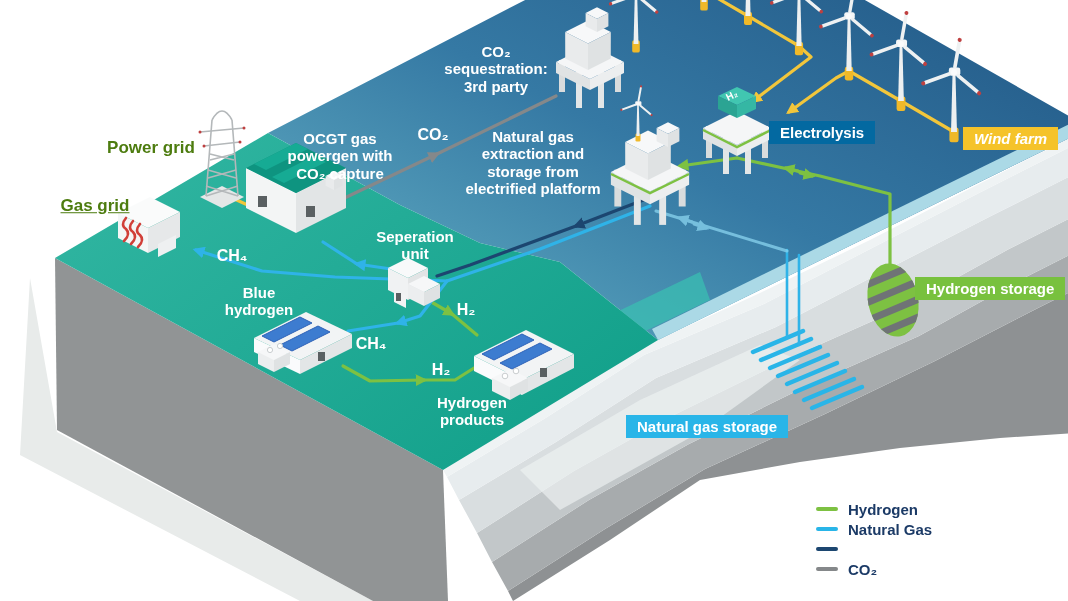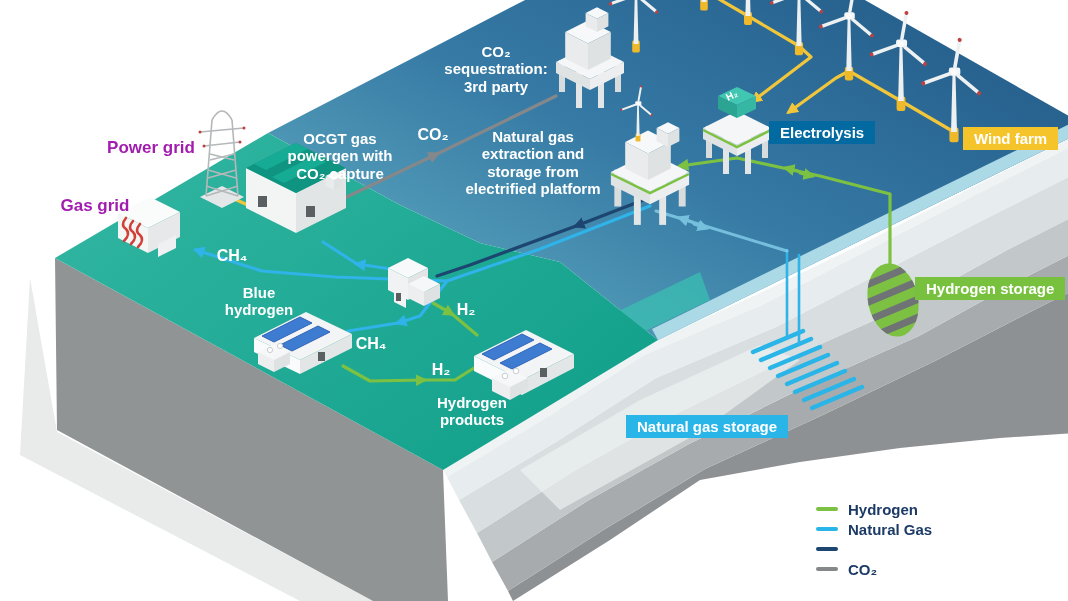--- a/index.html
+++ b/index.html
@@ -3,21 +3,21 @@
 <meta charset="utf-8">
 <style>
   html,body{margin:0;padding:0;background:#fff;}
   #stage{position:relative;width:1068px;height:601px;overflow:hidden;background:#fff;
          font-family:"Liberation Sans",sans-serif;}
   #stage svg{position:absolute;left:0;top:0;}
   .lbl{position:absolute;transform:translate(-50%,-50%);text-align:center;
        white-space:pre-line;font-weight:bold;line-height:1.15;pointer-events:none;}
   .lbl.white{color:#ffffff;font-size:15px;}
   .lbl.big{font-size:16px;}
-  .lbl.navy{color:#a21caf;font-size:17px;}
+  .lbl.navy{color:#4d7c0f;font-size:17px;}
   .badge{position:absolute;color:#fff;font-weight:bold;font-size:15px;
          padding:3px 11px;white-space:nowrap;}
   #legend{position:absolute;left:816px;top:499px;}
   .legend-row{display:flex;align-items:center;height:20px;}
   .legend-swatch{width:22px;height:4px;border-radius:2px;margin-right:10px;flex:none;}
   .legend-label{color:#1b3a66;font-weight:bold;font-size:15px;white-space:nowrap;}
 </style>
 </head>
 <body>
 
@@ -292,43 +292,45 @@
     <use href="#turbine" transform="translate(704,2) scale(0.95)"></use>
     <use href="#turbine" transform="translate(748,16) scale(1)"></use>
     <use href="#turbine" transform="translate(799,46) scale(1.02)"></use>
     <use href="#turbine" transform="translate(849,71) scale(1.05)"></use>
     <use href="#turbine" transform="translate(901,101) scale(1.1)"></use>
     <use href="#turbine" transform="translate(954,132) scale(1.15)"></use>
   </g>
 </svg>
 
 <div class="lbl navy" style="left:151px;top:148px;">Power grid</div>
-<div class="lbl navy" style="left:95px;top:206px;">Gas grid</div>
+<div class="lbl navy" style="left:95px;top:206px;text-decoration:underline;">Gas grid</div>
 <div class="lbl white" style="left:496px;top:69px;">CO₂
 sequestration:
 3rd party</div>
 <div class="lbl white big" style="left:433px;top:135px;">CO₂</div>
 <div class="lbl white" style="left:340px;top:156px;">OCGT gas
 powergen with
 CO₂ capture</div>
 <div class="lbl white" style="left:533px;top:162px;">Natural gas
 extraction and
 storage from
 electrified platform</div>
+<div class="lbl white" style="left:415px;top:245px;">Seperation
+unit</div>
 <div class="lbl white big" style="left:232px;top:256px;">CH₄</div>
 <div class="lbl white big" style="left:371px;top:344px;">CH₄</div>
 <div class="lbl white big" style="left:466px;top:310px;">H₂</div>
 <div class="lbl white big" style="left:441px;top:370px;">H₂</div>
 <div class="lbl white" style="left:218px;top:301px;margin-left:41px;">Blue
 hydrogen</div>
 <div class="lbl white" style="left:472px;top:411px;">Hydrogen
 products</div>
 
 <div class="badge" style="left: 769px; top: 121px; background: #0369a1;">Electrolysis</div>
-<div class="badge" style="left: 963px; top: 127px; background: rgb(245, 195, 42);">Wind farm</div>
+<div class="badge" style="left: 963px; top: 127px; background: rgb(245, 195, 42); font-style: italic;">Wind farm</div>
 <div class="badge" style="left: 915px; top: 277px; background: rgb(120, 193, 62);">Hydrogen storage</div>
 <div class="badge" style="left: 626px; top: 415px; background: rgb(41, 181, 232);">Natural gas storage</div>
 
 <div id="legend">
       <div class="legend-row">
         <span class="legend-swatch" style="background: rgb(125, 193, 66);"></span>
         <span class="legend-label">Hydrogen</span>
       </div>
       <div class="legend-row">
         <span class="legend-swatch" style="background: rgb(41, 181, 232);"></span>

